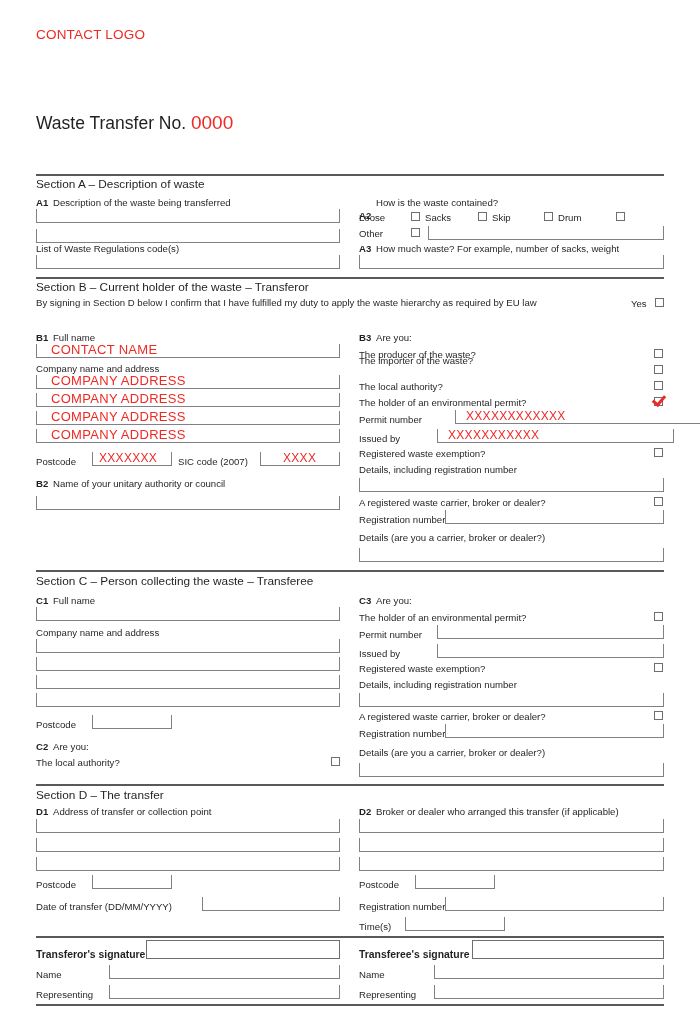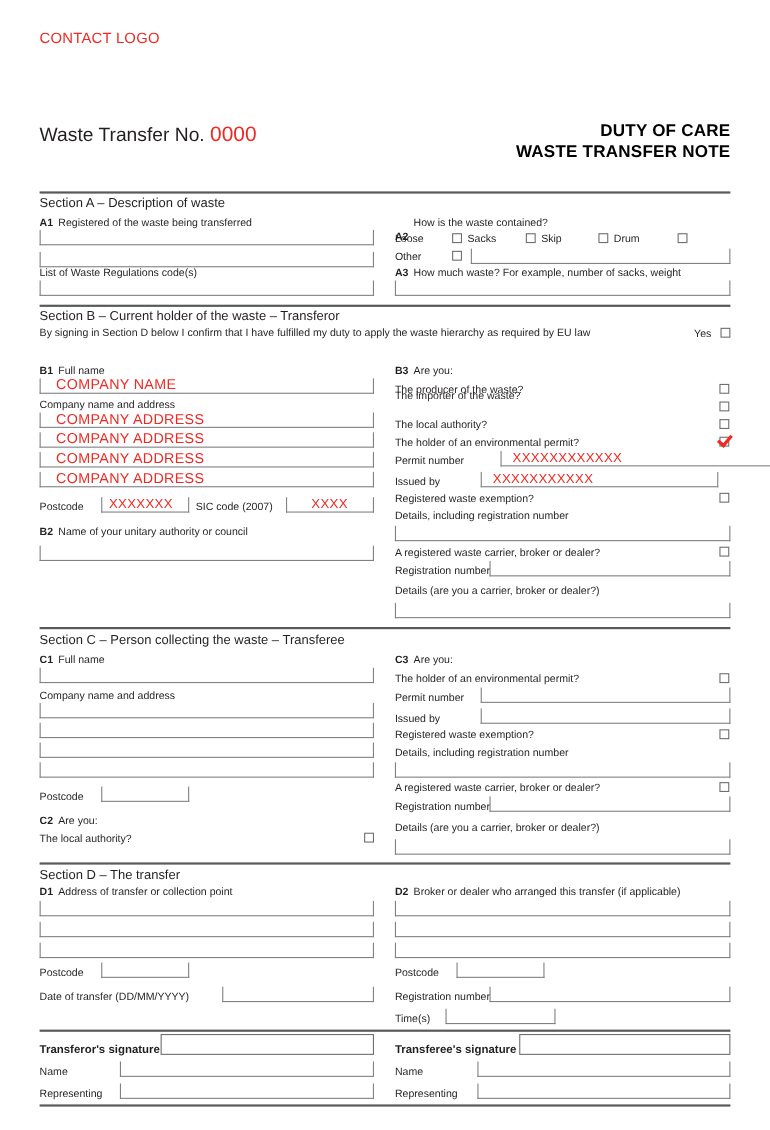--- a/index.html
+++ b/index.html
@@ -101,31 +101,27 @@
 
   <div class="company-band">
     <span>CONTACT LOGO</span>
   </div>
 
   <div class="title-row">
     <div class="wtn-no">
       <span>Waste Transfer No.</span>
       <span class="num">0000</span>
     </div>
-    <div class="doc-title">
-      <div>DUTY OF CARE</div>
-      <div>WASTE TRANSFER NOTE</div>
-    </div>
   </div>
 
   <div class="rule" style="top:174px"></div>
   <div class="sec-head" style="top:177px; left:36px">Section A – Description of waste</div>
 
   <div class="t code" style="top:197px; left:36px">A1</div>
-  <div class="t" style="top:197px; left:53px">Registered of the waste being transferred</div>
+  <div class="t" style="top:197px; left:53px">Description of the waste being transferred</div>
   <div class="fld" style="top:209px; left:36px; width:304px">
     <span class="val sm"></span>
   </div>
   <div class="fld" style="top:229px; left:36px; width:304px">
     <span class="val sm"></span>
   </div>
   <div class="t" style="top:243px; left:36px">List of  Waste Regulations code(s)</div>
   <div class="fld" style="top:255px; left:36px; width:304px">
     <span class="val sm"></span>
   </div>
@@ -156,21 +152,21 @@
 
   <div class="rule" style="top:277px"></div>
   <div class="sec-head" style="top:280px; left:36px">Section B – Current holder of the waste – Transferor</div>
   <div class="sec-sub" style="top:297px; left:36px">By signing in Section D below I confirm that I have fulfilled my duty to apply the waste hierarchy as required by EU law</div>
   <div class="t" style="top:298px; left:631px">Yes</div>
   <div class="cb" style="top:298px; left:655px"></div>
 
   <div class="t code" style="top:332px; left:36px">B1</div>
   <div class="t" style="top:332px; left:53px">Full name</div>
   <div class="fld" style="top:344px; left:36px; width:304px">
-    <span class="val">COMPANY NAME</span>
+    <span class="val">CONTACT NAME</span>
   </div>
   <div class="t" style="top:363px; left:36px">Company name and address</div>
   <div class="fld" style="top:375px; left:36px; width:304px">
     <span class="val">COMPANY ADDRESS</span>
   </div>
   <div class="fld" style="top:393px; left:36px; width:304px">
     <span class="val">COMPANY ADDRESS</span>
   </div>
   <div class="fld" style="top:411px; left:36px; width:304px">
     <span class="val">COMPANY ADDRESS</span>
@@ -203,21 +199,21 @@
   <div class="t" style="top:381px; left:359px">The local authority?</div>
   <div class="cb" style="top:381px; left:654px"></div>
   <div class="t" style="top:397px; left:359px">The holder of an environmental permit?</div>
   <div class="cb checked" style="top:397px; left:654px"></div>
 
   <div class="t" style="top:414px; left:359px">Permit number</div>
   <div class="fld" style="top:410px; left:455px; width:268px">
     <span class="val sm">XXXXXXXXXXXX</span>
   </div>
   <div class="t" style="top:433px; left:359px">Issued by</div>
-  <div class="fld" style="top:429px; left:437px; width:216px">
+  <div class="fld" style="top:429px; left:437px; width:237px">
     <span class="val sm">XXXXXXXXXXX</span>
   </div>
 
   <div class="t" style="top:448px; left:359px">Registered waste exemption?</div>
   <div class="cb" style="top:448px; left:654px"></div>
   <div class="t" style="top:464px; left:359px">Details, including registration number</div>
   <div class="fld" style="top:478px; left:359px; width:305px">
     <span class="val sm"></span>
   </div>
 

